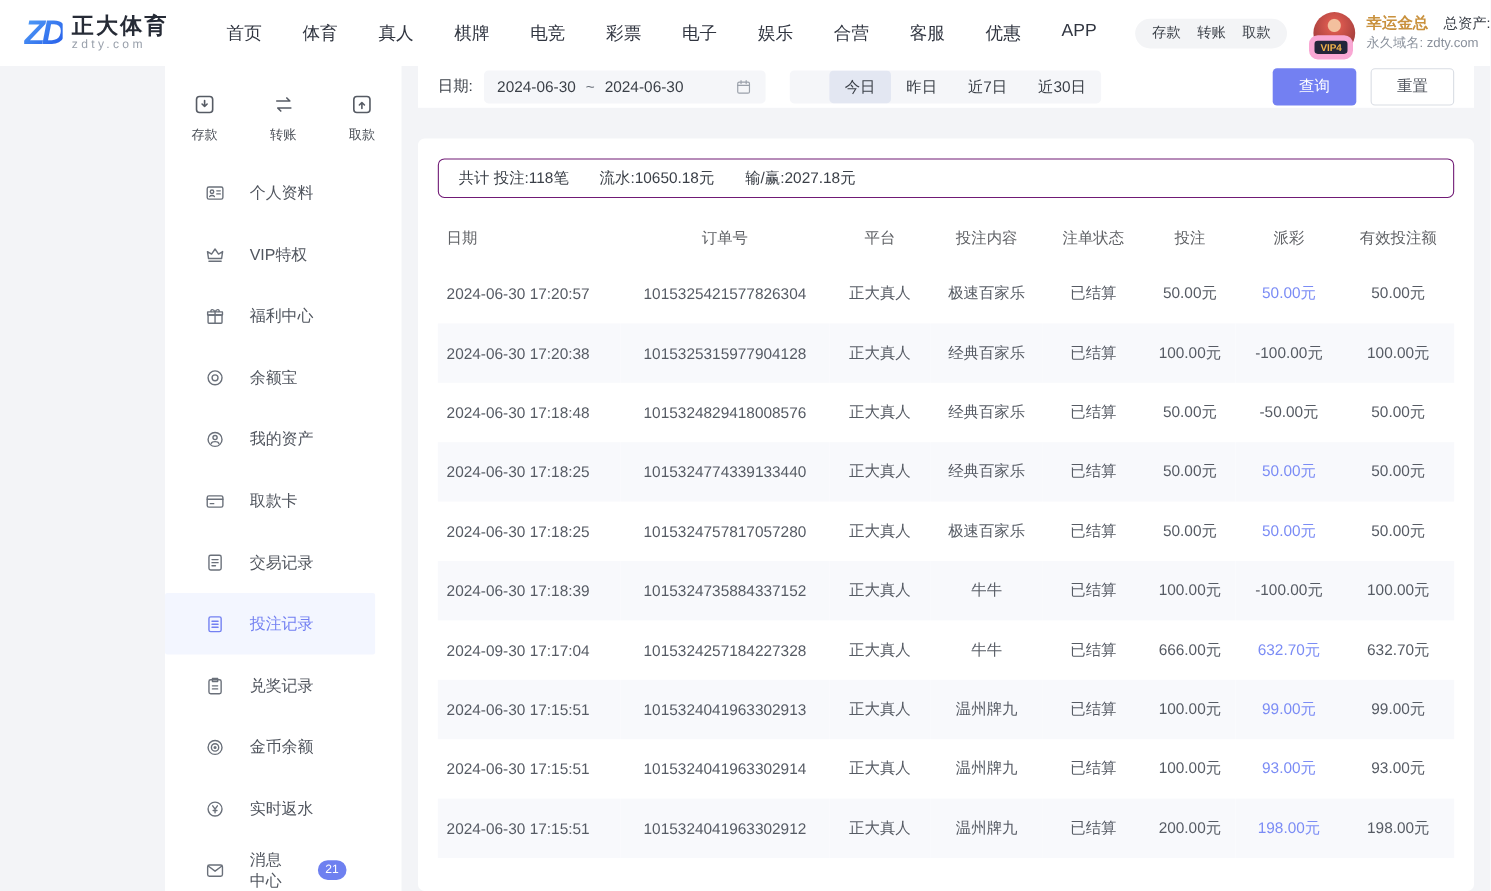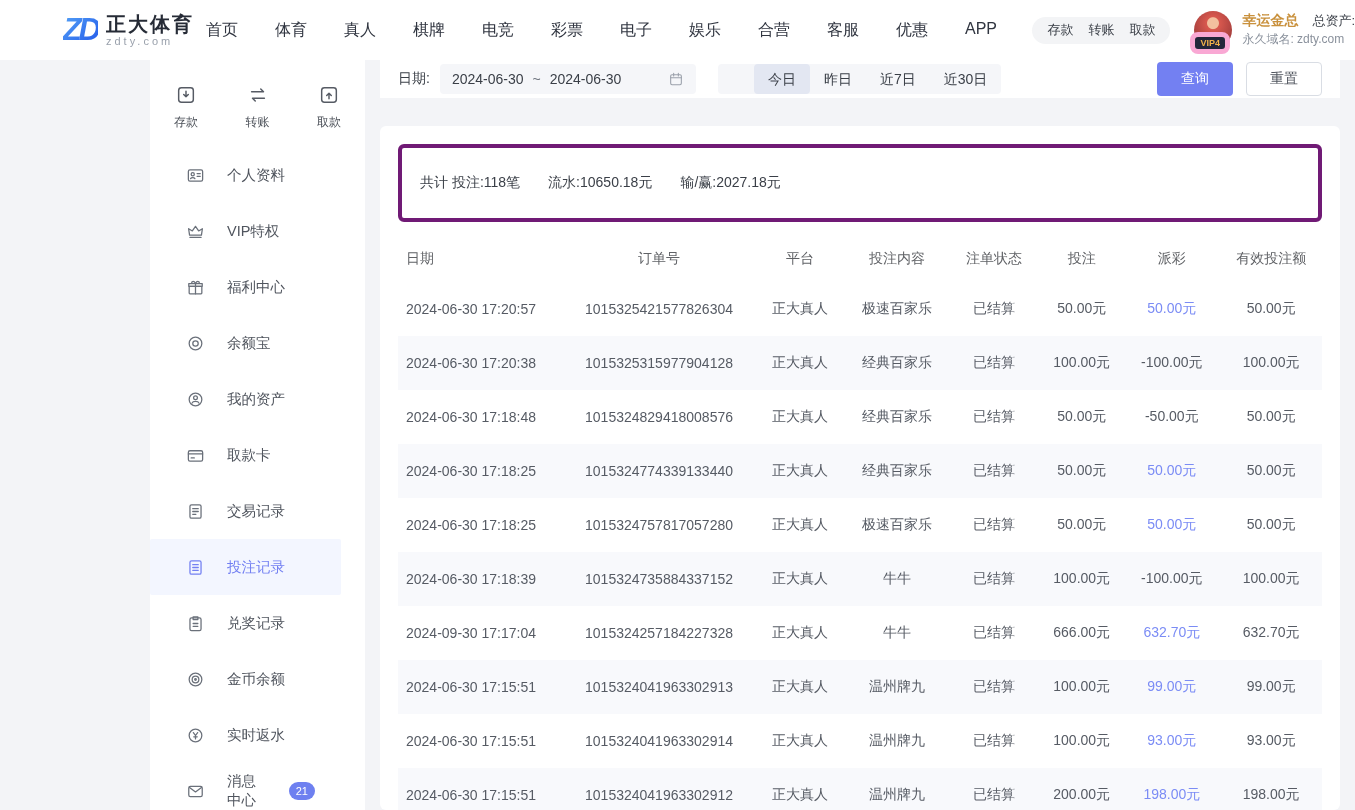--- a/index.html
+++ b/index.html
@@ -18,21 +18,21 @@
     color:var(--text-mid);
   }
   .icon svg{display:block;width:100%;height:100%;}
   .icon{display:inline-block;flex-shrink:0;}
 
   
   header{
     height:60px;background:#fff;display:flex;align-items:center;
     padding:0 0 0 22px;overflow:hidden;white-space:nowrap;
   }
-  .logo{display:flex;align-items:center;gap:8px;width:172px;flex-shrink:0;cursor:pointer;justify-content:flex-end;}
+  .logo{display:flex;align-items:center;gap:8px;width:172px;flex-shrink:0;cursor:pointer;}
   .logo-mark{
     font-size:31px;font-weight:800;font-style:italic;letter-spacing:-3px;
     background:linear-gradient(135deg,#55a4f7,#2257e9);
     -webkit-background-clip:text;background-clip:text;color:transparent;
   }
   .logo-title{font-size:20px;font-weight:700;color:#262b36;letter-spacing:2px;line-height:22px;}
   .logo-domain{font-size:11px;color:#9aa1ac;letter-spacing:3px;line-height:13px;}
   nav{display:flex;gap:37px;margin-left:12px;}
   .nav-item{font-size:16px;color:var(--text-dark);cursor:pointer;text-decoration:none;}
   .header-right{margin-left:auto;display:flex;align-items:center;flex-shrink:0;}
@@ -100,21 +100,21 @@
   .range-btn.active{background:#e3e7f2;}
   .filter-actions{margin-left:auto;display:flex;gap:13px;}
   .btn{width:76px;height:34px;border-radius:4px;font-size:14px;cursor:pointer;font-family:inherit;}
   .btn-primary{background:var(--accent);color:#fff;border:none;}
   .btn-plain{background:#fff;border:1px solid #d9dde4;color:#50555e;}
 
   .content-card{
     background:#fff;border-radius:6px;margin-top:28px;padding:18px 18px 0;flex:1;overflow:hidden;
   }
   .summary-box{
-    border:4px solid #701a75;border-radius:6px;padding:26px 18px;font-size:14px;color:#3a3f47;
+    border:1px solid #701a75;border-radius:6px;padding:8px 18px;font-size:14px;color:#3a3f47;
   }
   .summary-part{margin-right:28px;}
 
   table{width:100%;border-collapse:collapse;table-layout:fixed;margin-top:8px;}
   col.c-date{width:18%;}  col.c-order{width:20.5%;} col.c-platform{width:10%;}
   col.c-content{width:11%;} col.c-status{width:10%;} col.c-bet{width:9%;}
   col.c-payout{width:10.5%;} col.c-valid{width:11%;}
   th{
     font-weight:400;color:#606266;font-size:14px;padding:20px 0 14px;text-align:center;
   }

